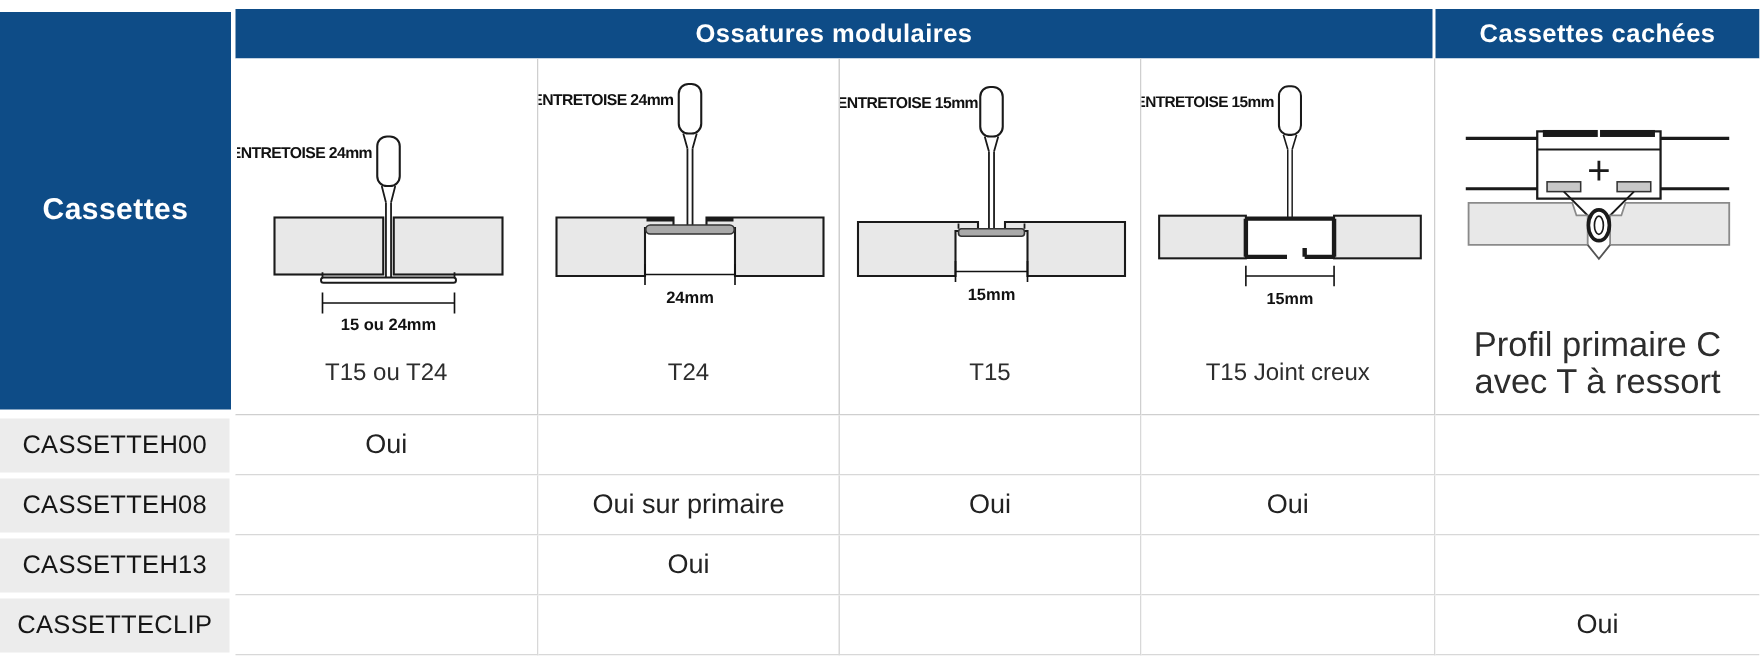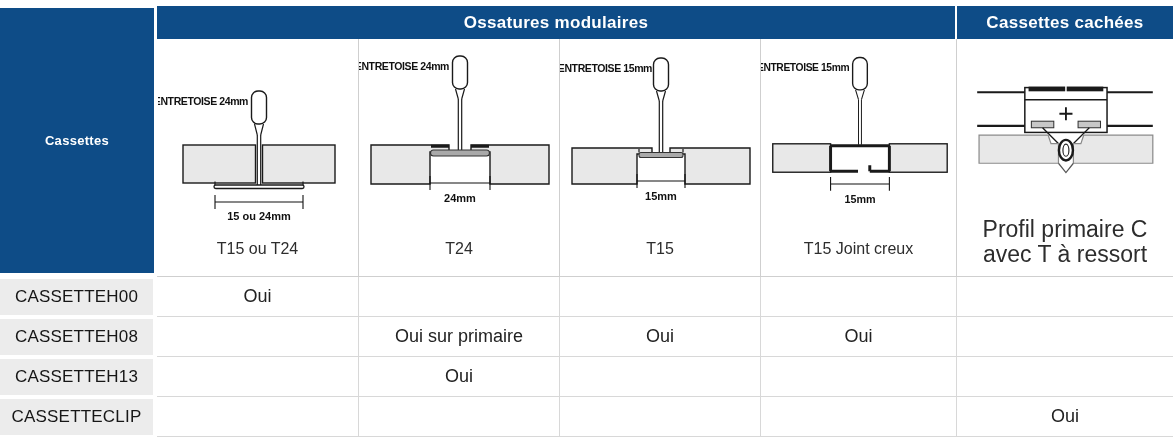--- a/index.html
+++ b/index.html
@@ -16,21 +16,21 @@
     padding-top:6px;background:#fff;
     display:grid;
     grid-template-columns:157px 202px 201px 201px 196px 216px;
     grid-template-rows:33px 238px 40px 40px 40px 40px;
     font-family:"Liberation Sans",sans-serif;
   }
   .corner{
     grid-column:1;grid-row:1/3;
     background:var(--blue);color:#fff;
     display:flex;align-items:center;justify-content:center;
-    font-size:13px;font-weight:bold;letter-spacing:.3px;
+    font-size:20px;font-weight:bold;letter-spacing:.3px;
     margin:2px 3px 4px 0;
   }
   .ghdr{
     background:var(--blue);color:#fff;
     display:flex;align-items:center;justify-content:center;
     font-size:17px;font-weight:bold;letter-spacing:.3px;
     grid-row:1;
   }
   .ghdr.modulaires{grid-column:2/6;margin-right:2px;}
   .ghdr.cachees{grid-column:6;}

